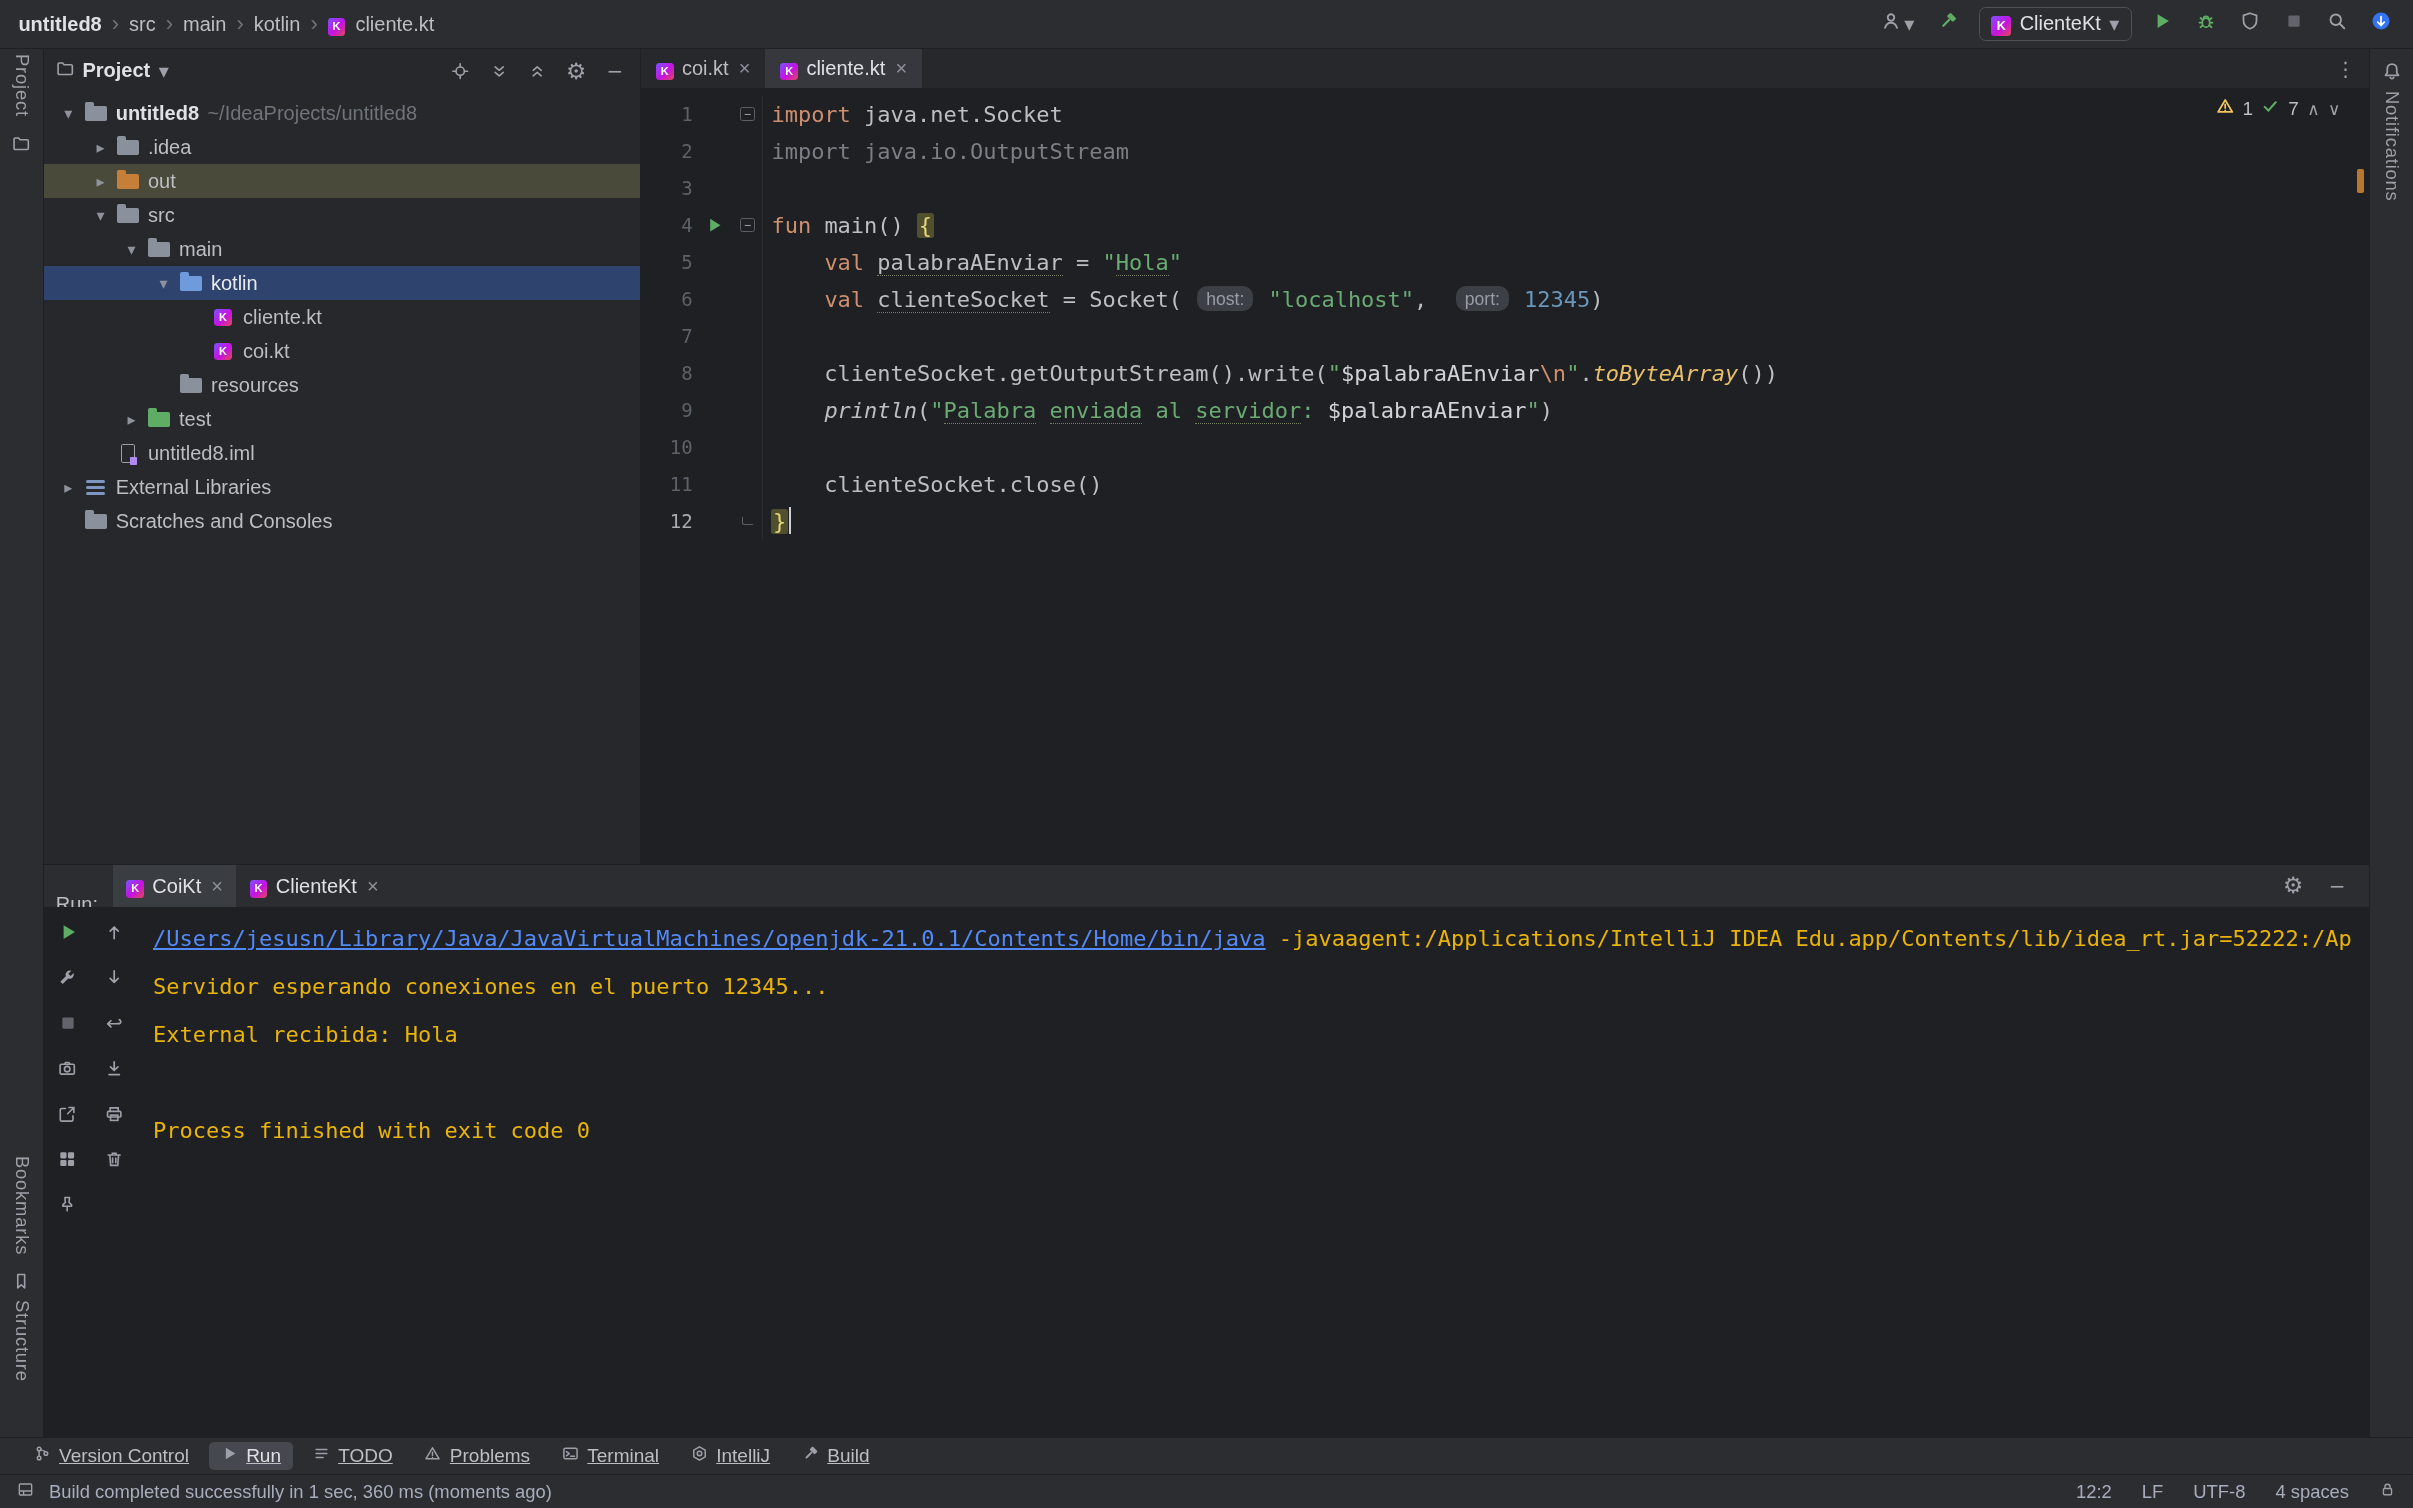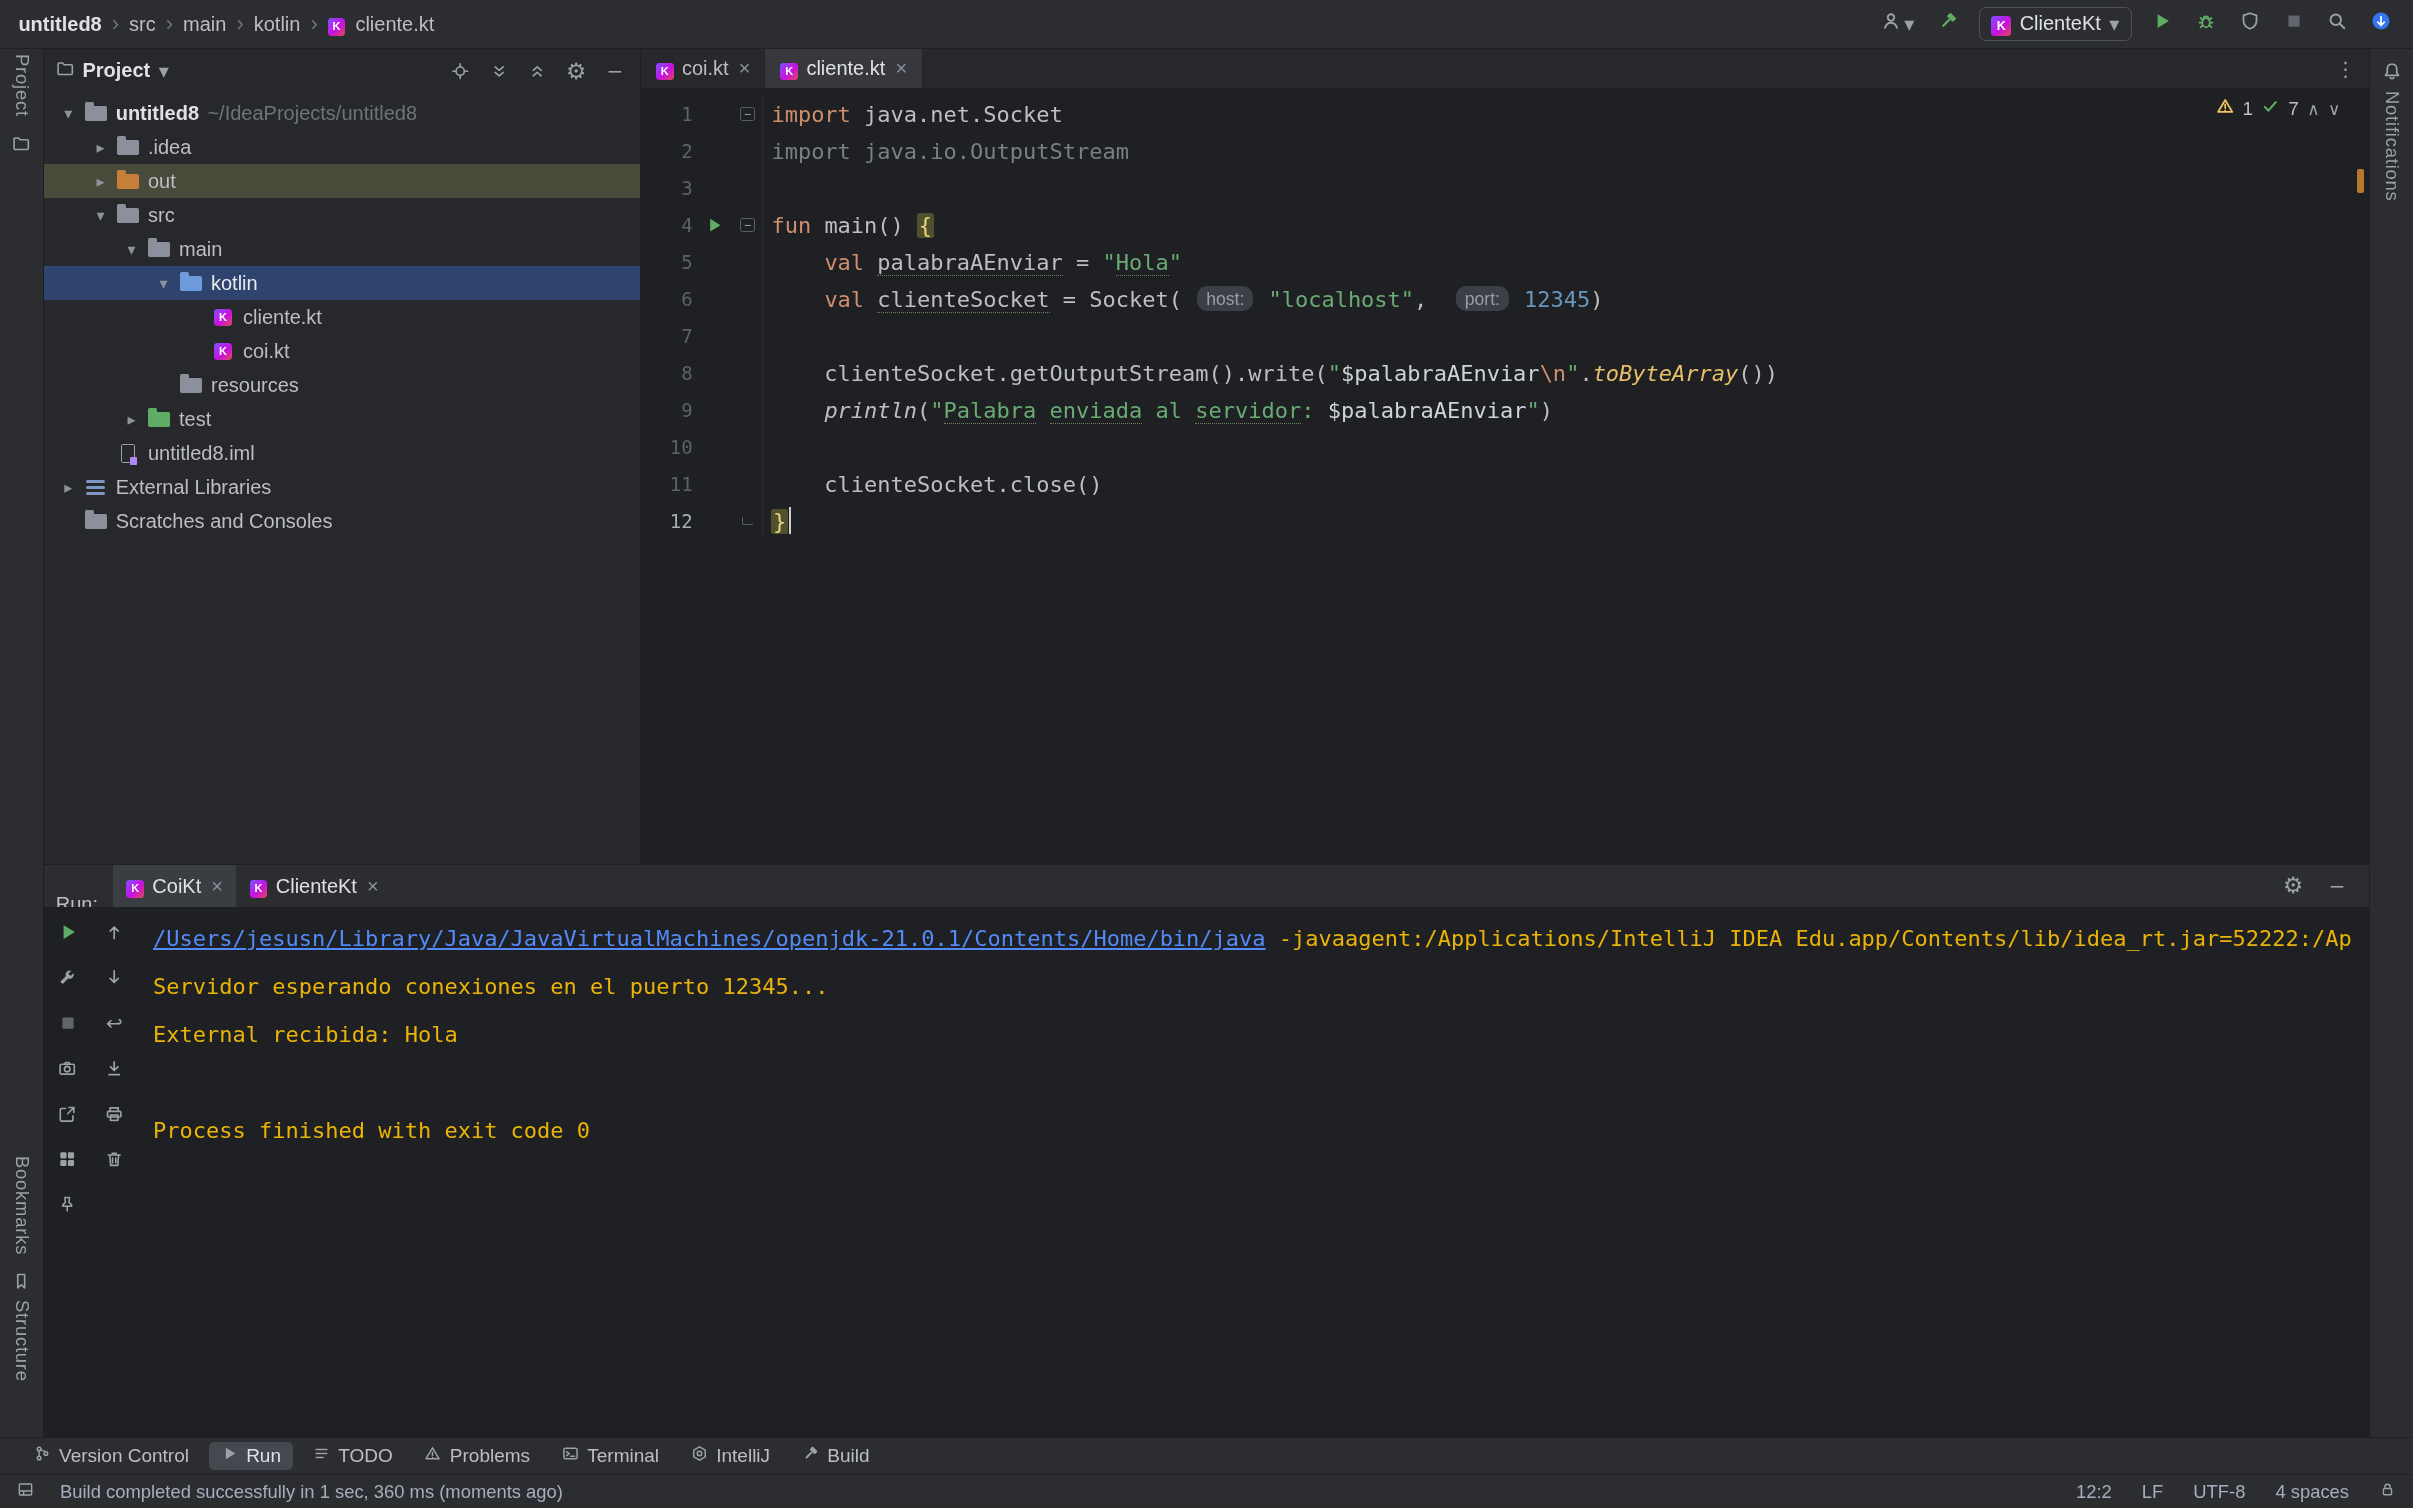--- a/index.html
+++ b/index.html
@@ -120,26 +120,26 @@
   .rhead-right{margin-left:auto;display:flex;align-items:center;gap:17px;padding-right:6.7px;}
   .rbody{flex:1;display:flex;min-height:0;background:#1E2023;}
   .rtools{width:47px;display:flex;flex-direction:column;align-items:center;padding-top:11.7px;gap:18.4px;flex:0 0 auto;}
   .console{flex:1;overflow:hidden;padding:8.4px 0 0 15px;font-family:"DejaVu Sans Mono",monospace;font-size:22px;}
   .conline{white-space:pre;min-height:48px;line-height:48px;}
   .con-pl{color:#eab308;}
   .con-link{color:#548AF7;text-decoration:underline;}
 
   
   .bottombar{height:37px;background:#2B2D30;border-top:1.7px solid #1F2023;display:flex;
-             align-items:center;padding:0 22px;gap:8.4px;flex:0 0 auto;}
+             align-items:center;padding:0 22px;gap:8.4px;flex:0 0 auto;text-decoration:underline;}
   .bitem{display:flex;align-items:center;gap:8.4px;padding:3.4px 11.7px;border-radius:5px;color:#BCBEC4;font-size:19px;}
   .bitem.active{background:#45484E;color:#DFE1E5;}
   .statusbar{height:34px;background:#2B2D30;border-top:1.7px solid #1F2023;display:flex;align-items:center;
              padding:0 17px;color:#A8ADBD;font-size:18.4px;flex:0 0 auto;}
-  .status-left{display:flex;align-items:center;gap:26px;flex:1;min-width:0;white-space:nowrap;}
+  .status-left{display:flex;align-items:center;gap:15px;flex:1;min-width:0;white-space:nowrap;}
   .status-right{display:flex;align-items:center;gap:30px;white-space:nowrap;}
 </style>
 </head>
 <body>
 
 <div class="app">
 
   <header class="topbar">
     <div class="crumbs" id="crumbs">
         <span class="crumb first">untitled8</span>

